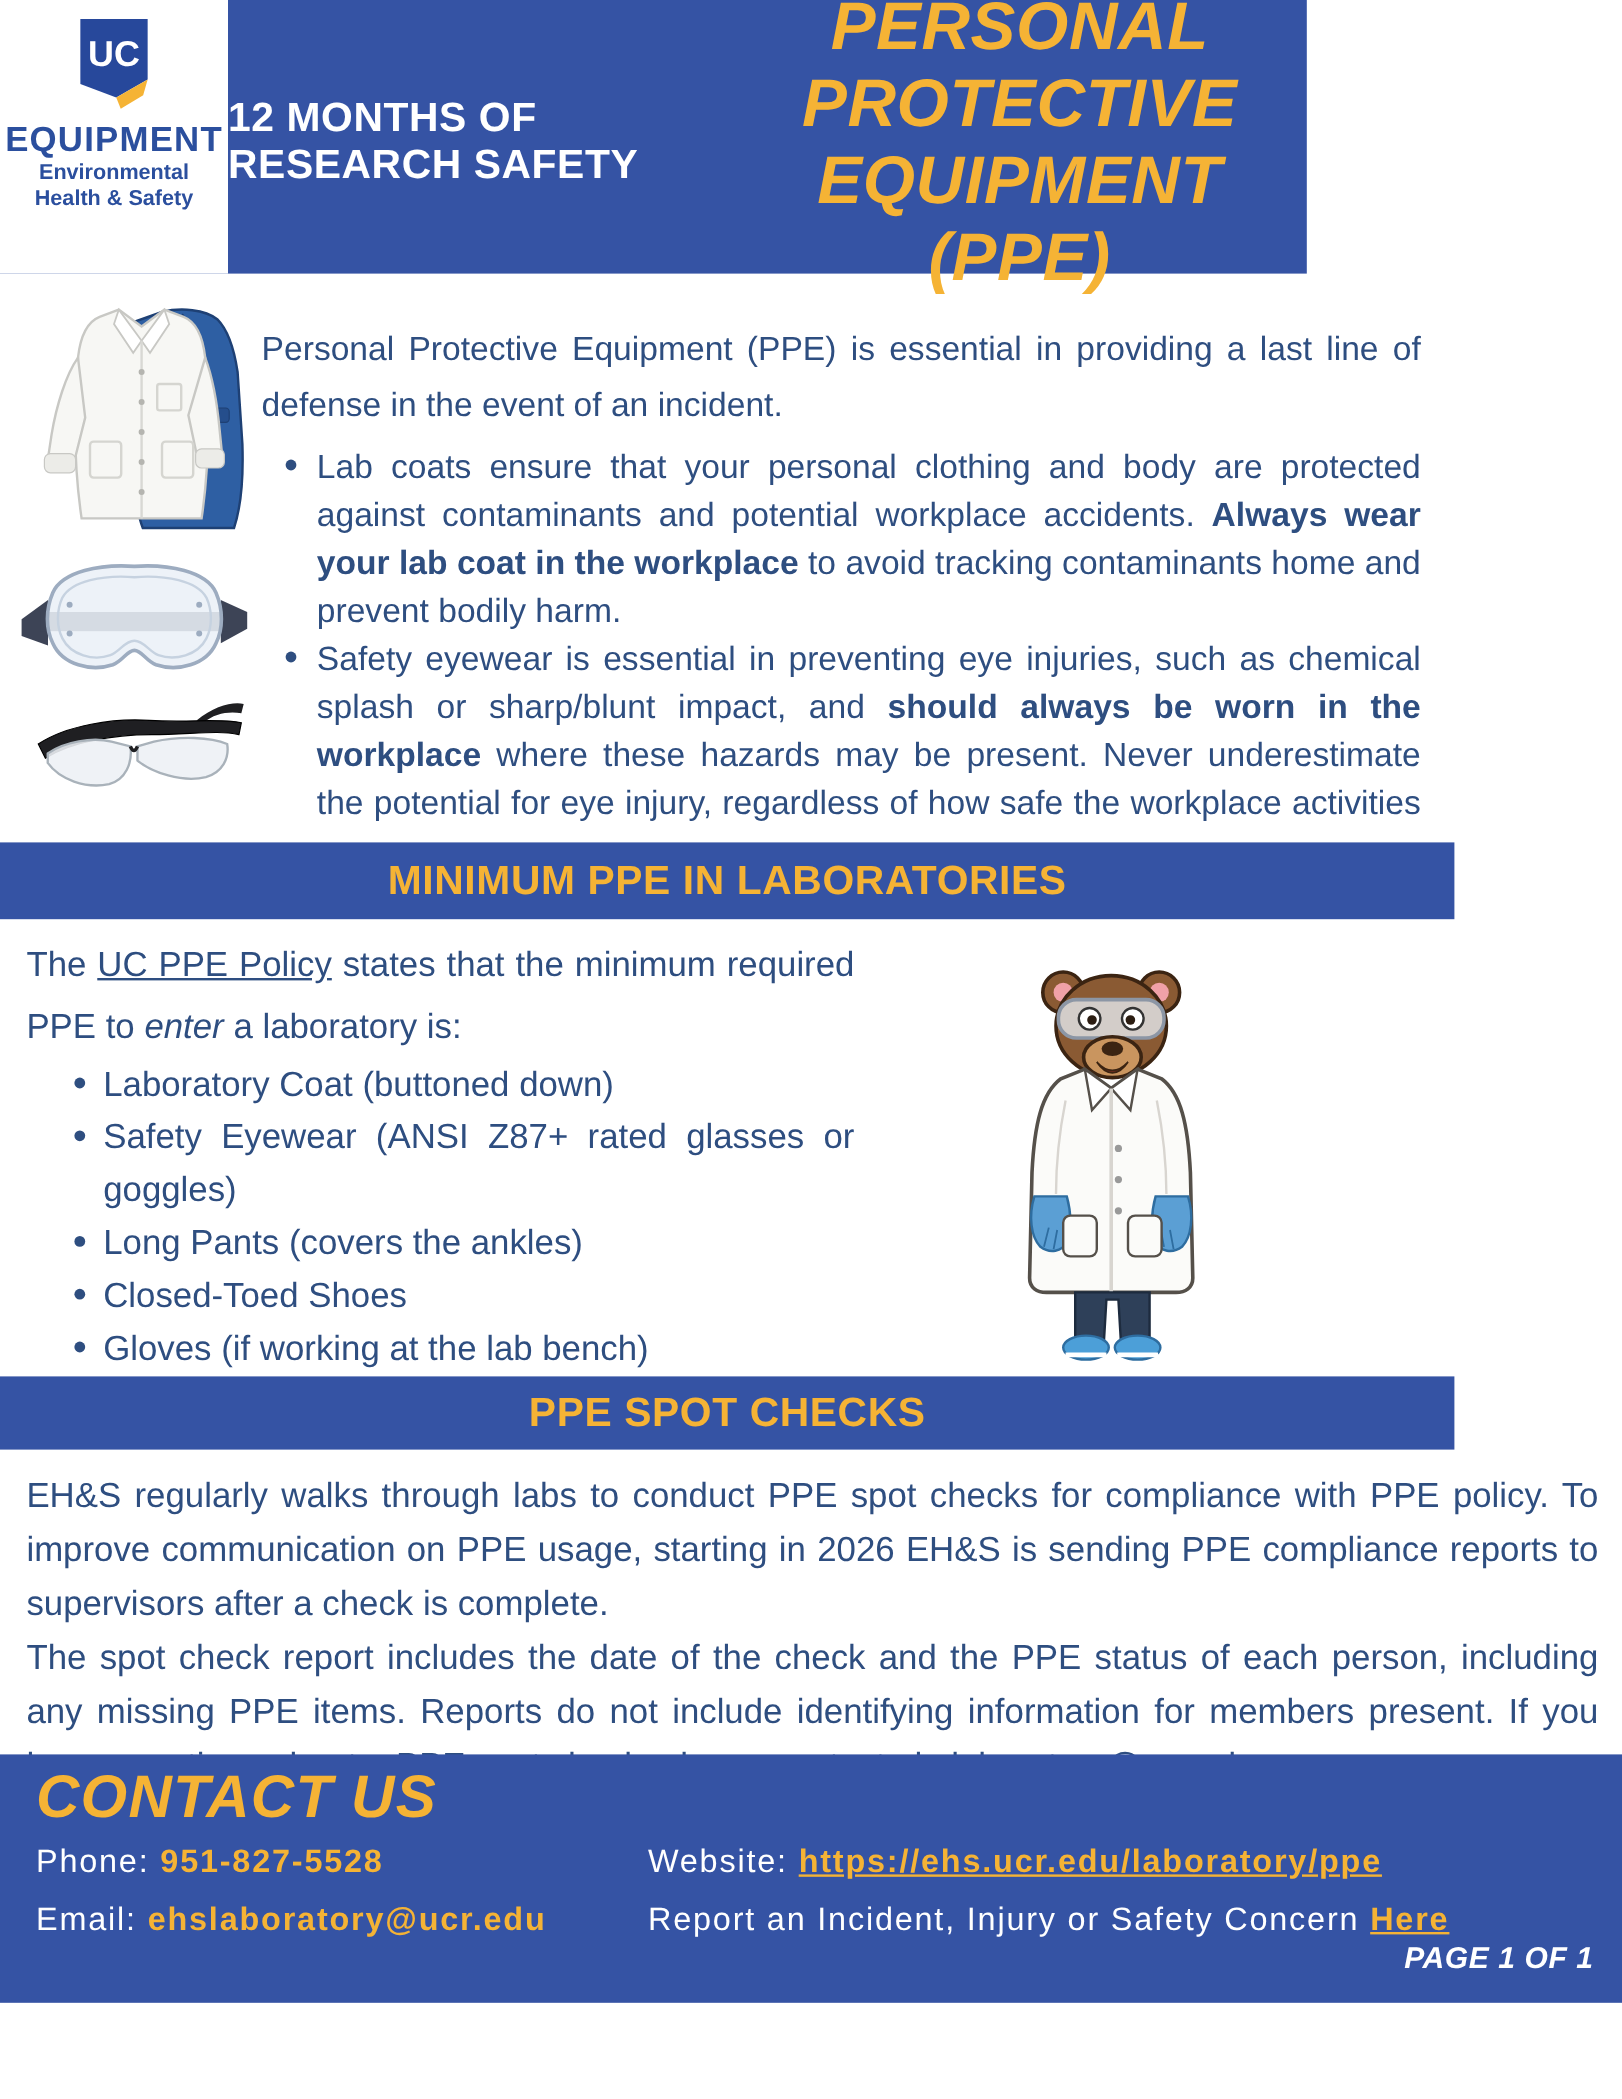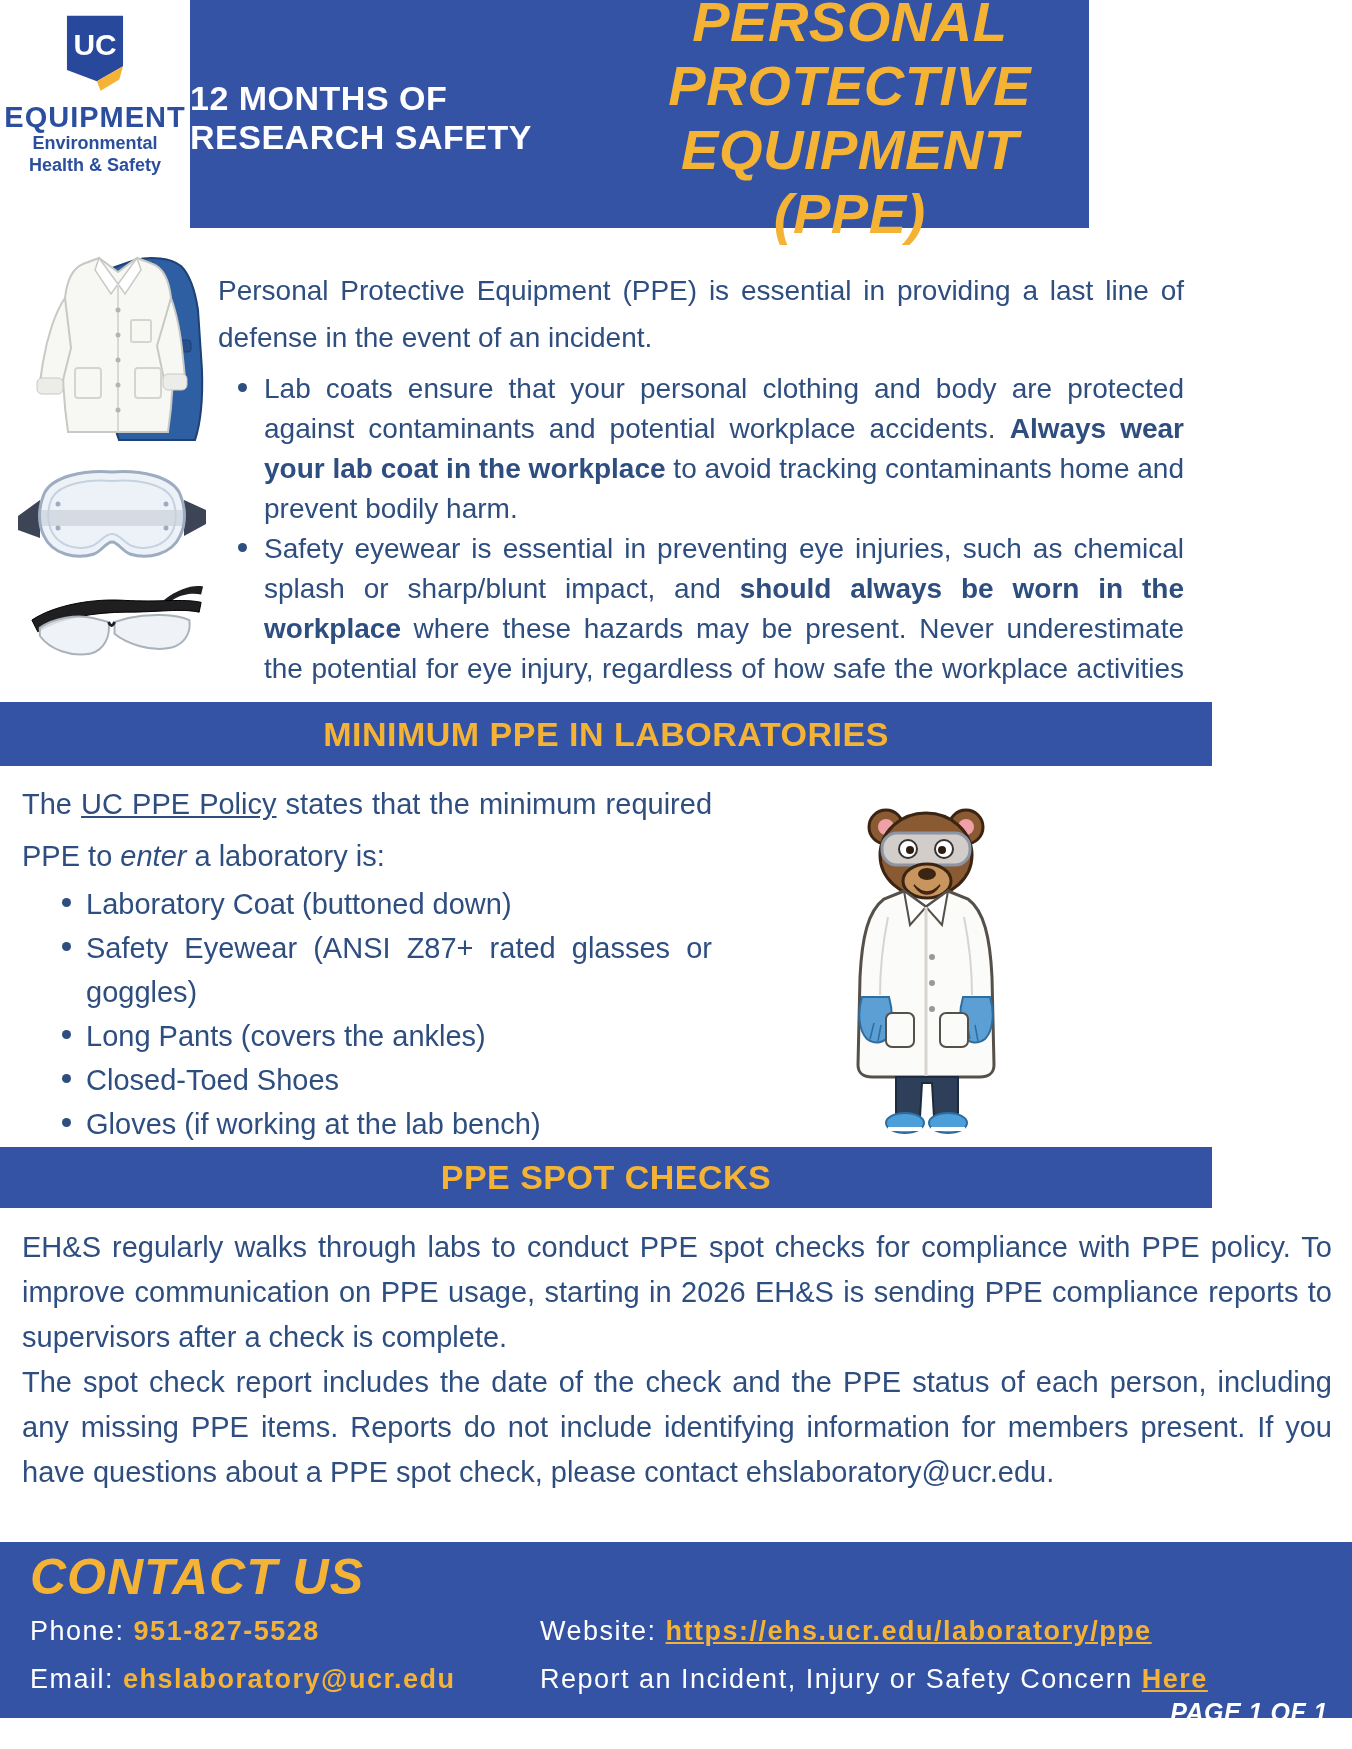--- a/index.html
+++ b/index.html
@@ -52,21 +52,21 @@
   .em-link{font-style:italic;}
   .bear{position:absolute;left:848px;top:786px;}
   .info-box{position:absolute;left:1008px;top:783px;width:322px;height:345px;background:var(--boxbg);
     box-sizing:border-box;padding:16px 14px;text-align:center;}
   .info-box .blurb{color:#333333;font-size:25px;line-height:44px;letter-spacing:1.5px;white-space:pre-line;}
   .info-box .url{color:var(--link);font-weight:bold;font-size:30px;line-height:52px;letter-spacing:2px;margin-top:4px;cursor:pointer;}
   
   .spot-text{position:absolute;left:22px;top:1225px;width:1310px;font-size:29px;line-height:45px;text-align:justify;}
   .spot-text p{margin:0;}
   
-  .footer{position:absolute;left:0;top:1542px;width:1352px;height:176px;background:var(--blue);color:#ffffff;}
+  .footer{position:absolute;left:0;top:1462px;width:1352px;height:207px;background:var(--blue);color:#ffffff;}
   .contact-heading{position:absolute;left:30px;top:6px;color:var(--gold);font-weight:bold;font-style:italic;font-size:50px;letter-spacing:1px;}
   .c-item{position:absolute;font-size:27px;letter-spacing:1.5px;white-space:nowrap;}
   .c-phone{left:30px;top:74px;}
   .c-website{left:540px;top:74px;}
   .c-email{left:30px;top:122px;}
   .c-report{left:540px;top:122px;}
   .gold-val{color:var(--gold);font-weight:bold;}
   .gold-link{color:var(--gold);font-weight:bold;text-decoration:underline;cursor:pointer;}
   .page-indicator{position:absolute;right:24px;top:156px;color:#ffffff;font-weight:bold;font-style:italic;font-size:25px;letter-spacing:0.5px;}
 </style>

